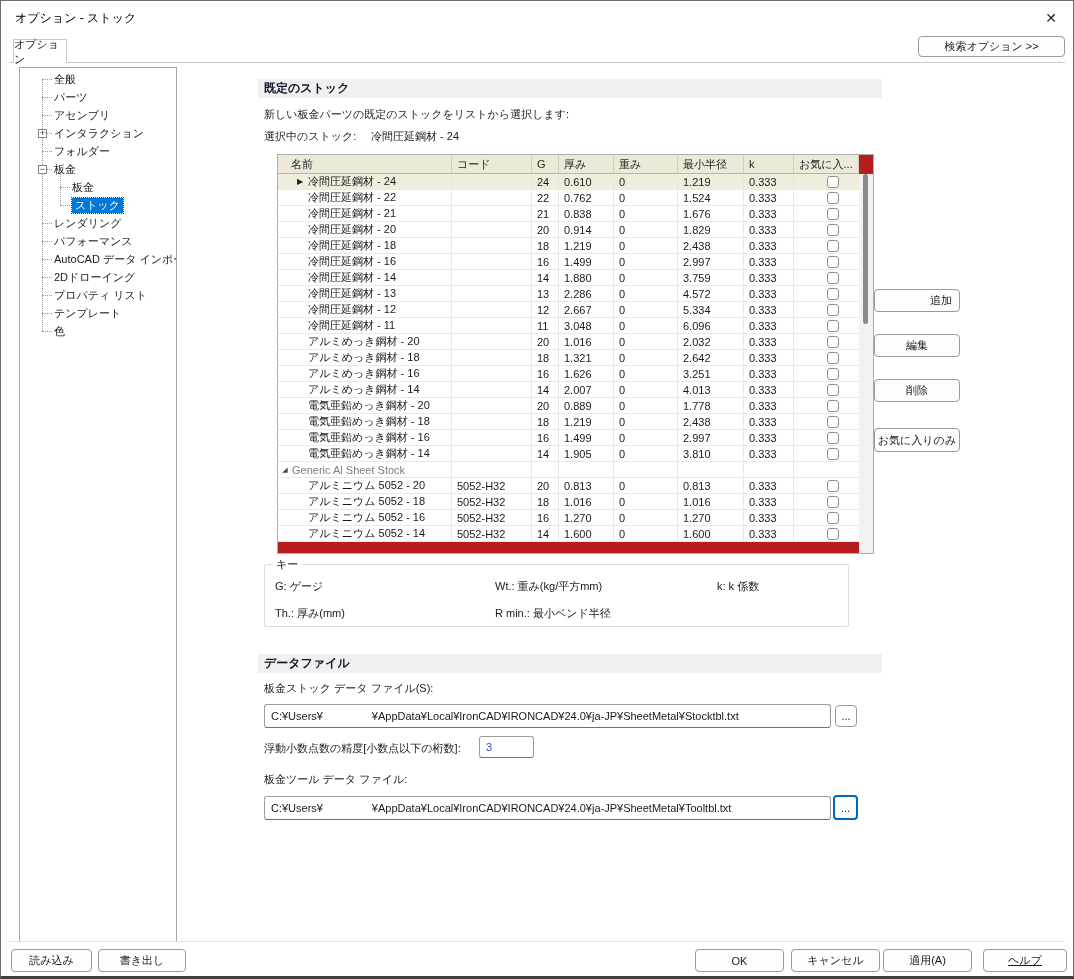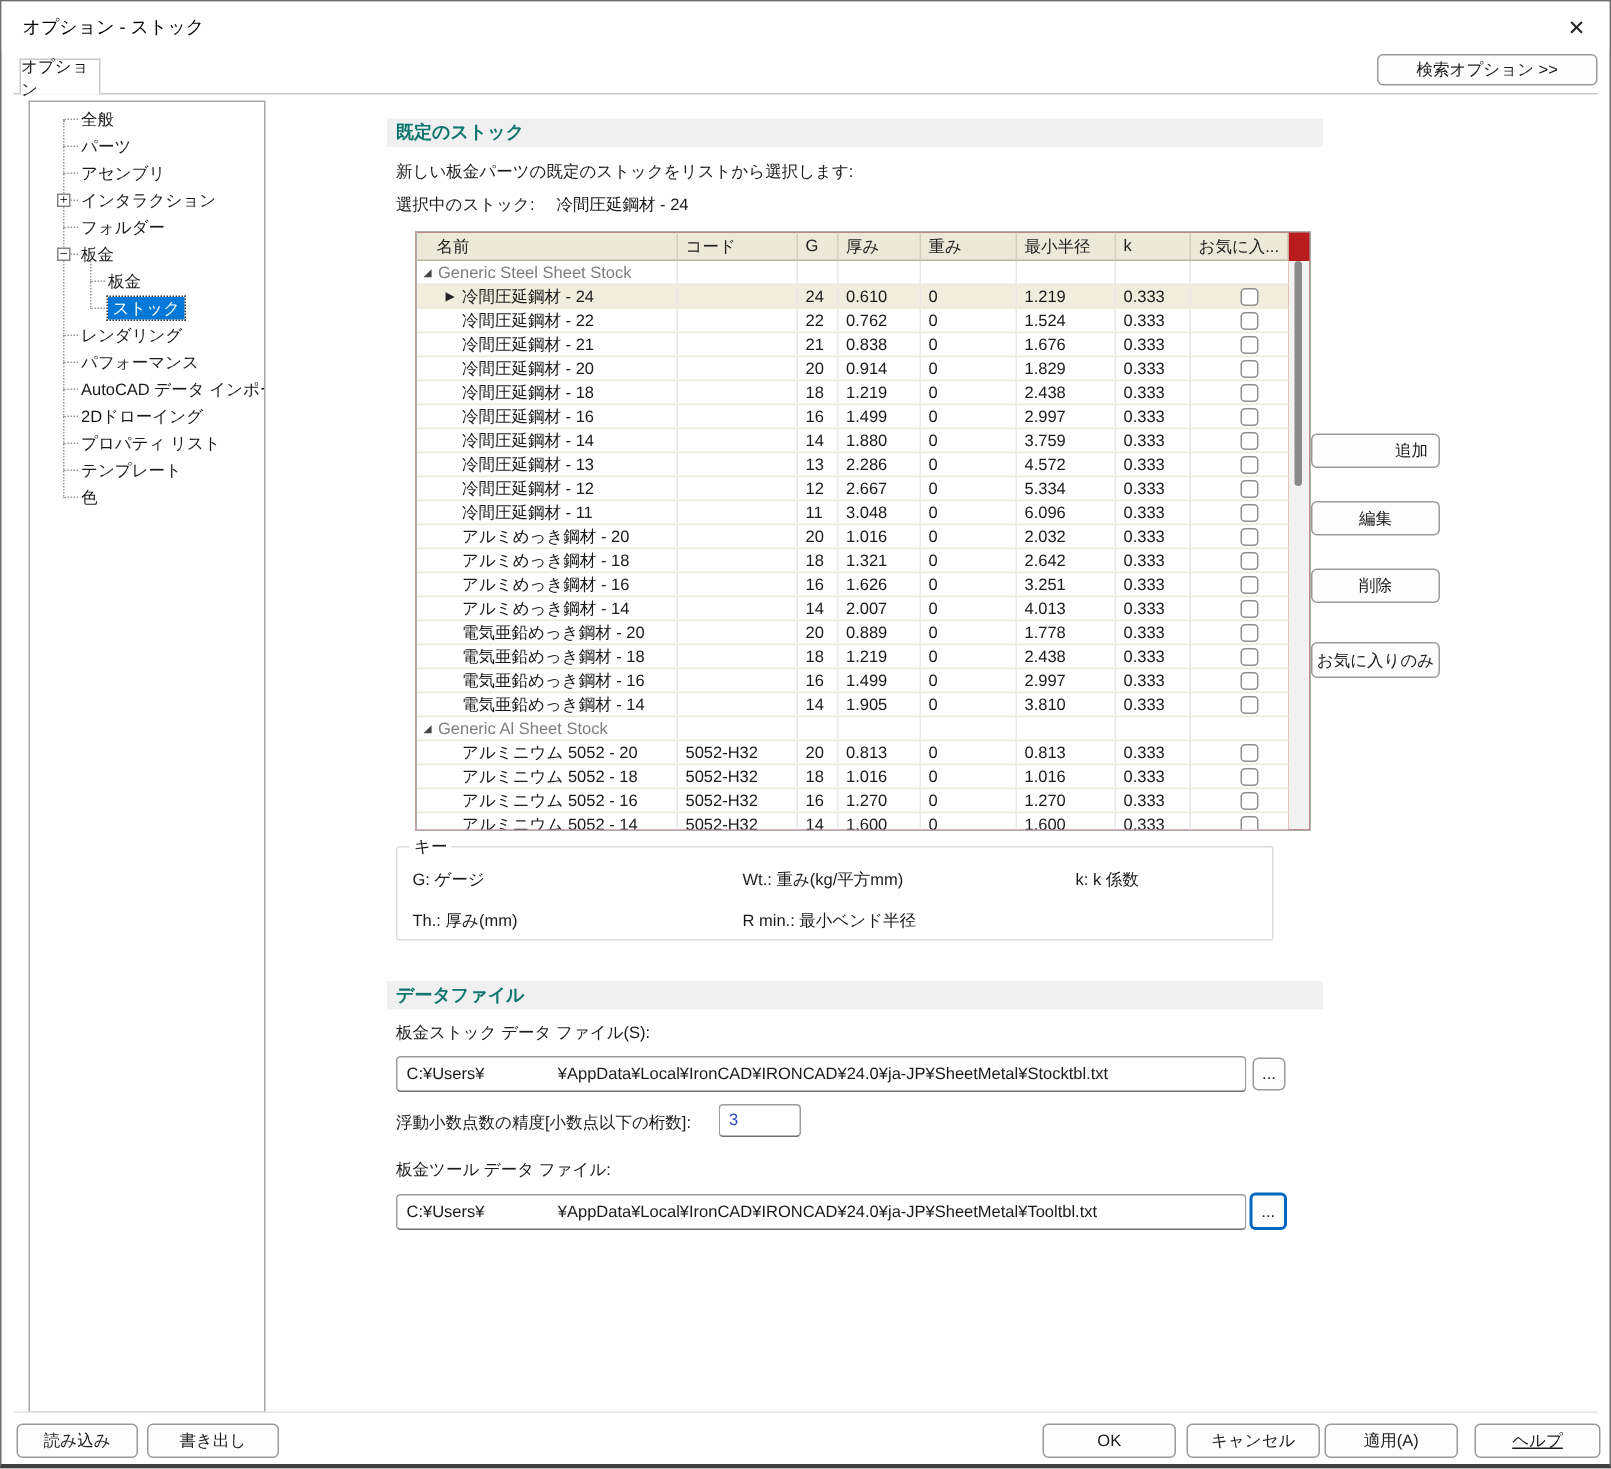--- a/index.html
+++ b/index.html
@@ -29,21 +29,21 @@
   .titem{ position:relative; height:18px; display:flex; align-items:center; }
   .titem .lbl{ white-space:nowrap; }
   .titem::before{ content:""; position:absolute; top:9px; border-top:1px dotted #9a9a9a; }
   .titem.d0{ padding-left:34px; } .titem.d0::before{ left:22px; width:10px; }
   .titem.d1{ padding-left:52px; } .titem.d1::before{ left:40px; width:10px; }
   .titem .expbox{ position:absolute; left:18px; top:5px; width:9px; height:9px; background:#fff;
     border:1px solid #848484; font-size:9px; line-height:7px; text-align:center; z-index:2; color:#333; }
   .titem.selected .lbl{ background:#0078d7; color:#fff; padding:0 3px; outline:1px dotted #333; }
   
   .section-hd{ position:absolute; left:257px; width:624px; height:19px; background:#f0f0f0;
-    font-weight:bold; font-size:12px; color:#0f766e; display:flex; align-items:center; padding-left:6px; }
+    font-weight:bold; font-size:12px; color:#0f172a; display:flex; align-items:center; padding-left:6px; }
   .txt{ position:absolute; white-space:nowrap; }
   
   .stock-table{ position:absolute; left:276px; top:153px; width:597px; height:400px;
     border:1px solid #adadad; background:#b91c1c; overflow:hidden; }
   .thead{ display:grid; grid-template-columns:174px 80px 27px 55px 64px 66px 50px 1fr;
     height:19px; background:#ece9d8; border-bottom:1px solid #b9b6a5; width:581px; }
   .thead .hcell{ display:flex; align-items:center; padding-left:5px; border-right:1px solid #d2cfbe;
     white-space:nowrap; overflow:hidden; color:#222; }
   .thead .hcell:first-child{ padding-left:13px; }
   .trow{ display:grid; grid-template-columns:174px 80px 27px 55px 64px 66px 50px 1fr;
@@ -152,33 +152,20 @@
         <div class="hcell">名前</div>
         <div class="hcell">コード</div>
         <div class="hcell">G</div>
         <div class="hcell">厚み</div>
         <div class="hcell">重み</div>
         <div class="hcell">最小半径</div>
         <div class="hcell">k</div>
         <div class="hcell">お気に入...</div>
       </div>
     <div>
-        <div class="trow group">
-          <div class="cell namec">
-            <span class="gmark">◢</span>
-            <span>Generic Steel Sheet Stock</span>
-          </div>
-          <div class="cell"></div>
-          <div class="cell"></div>
-          <div class="cell"></div>
-          <div class="cell"></div>
-          <div class="cell"></div>
-          <div class="cell"></div>
-          <div class="cell" style="border-right: none;"></div>
-        </div>
         <div class="trow selected">
           <div class="cell namec">
             <span class="imark">▶</span>
             <span>冷間圧延鋼材 - 24</span>
           </div>
           <div class="cell"></div>
           <div class="cell">24</div>
           <div class="cell">0.610</div>
           <div class="cell">0</div>
           <div class="cell">1.219</div>

